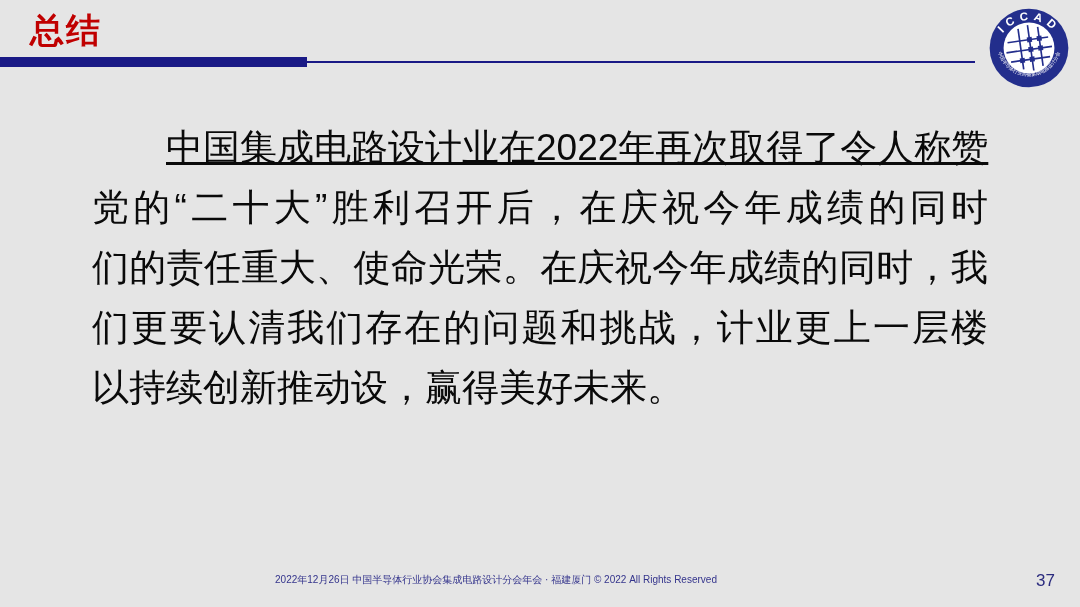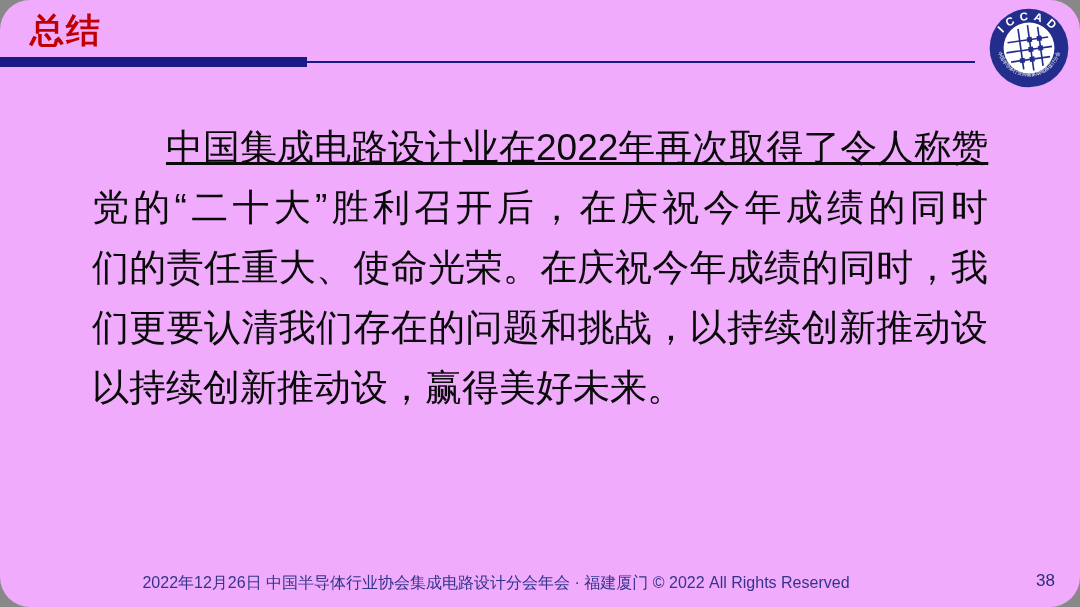--- a/index.html
+++ b/index.html
@@ -5,24 +5,23 @@
   html, body {
     margin: 0;
     padding: 0;
     background: #888;
     font-family: "Liberation Sans", sans-serif;
   }
   .slide {
     position: relative;
     width: 1080px;
     height: 607px;
-    background: #f0abfc;
+    background: #e5e5e5;
     overflow: hidden;
     margin: 0 auto;
-    border-radius: 30px;
   }
   
   .slide-title {
     position: absolute;
     left: 30px;
     top: 10px;
     font-size: 34px;
     font-weight: 700;
     color: #C00000;
     letter-spacing: 2px;
@@ -75,21 +74,21 @@
     text-align: left;
     text-align-last: left;
   }
   
   .footer-text {
     position: absolute;
     left: 0;
     top: 573px;
     width: 992px;
     text-align: center;
-    font-size: 16px;
+    font-size: 10px;
     color: #34348C;
   }
   .page-number {
     position: absolute;
     right: 25px;
     top: 571px;
     font-size: 17px;
     color: #2B2B7E;
   }
 </style>
@@ -129,21 +128,21 @@
     <path id="logoArcBottom" d="M 12 54 A 39 39 0 0 0 88 54" fill="none"></path>
     <text font-size="6" fill="#ffffff" font-family="Liberation Sans, sans-serif">
       <textPath href="#logoArcBottom" startOffset="50%" text-anchor="middle">中国半导体行业协会集成电路设计分会</textPath>
     </text>
   </svg>
 
   <div class="body-text">
     <div class="line first">中国集成电路设计业在2022年再次取得了令人称赞</div>
     <div class="line">党的“二十大”胜利召开后，在庆祝今年成绩的同时</div>
     <div class="line">们的责任重大、使命光荣。在庆祝今年成绩的同时，我</div>
-    <div class="line">们更要认清我们存在的问题和挑战，以持续创新推动设</div>
+    <div class="line">们更要认清我们存在的问题和挑战，计业更上一层楼</div>
     <div class="line last">以持续创新推动设，赢得美好未来。</div>
   </div>
 
   <div class="footer-text">2022年12月26日 中国半导体行业协会集成电路设计分会年会 · 福建厦门 © 2022 All Rights Reserved</div>
 
-  <div class="page-number">38</div>
+  <div class="page-number">37</div>
 
 </div>
 
 </body></html>

